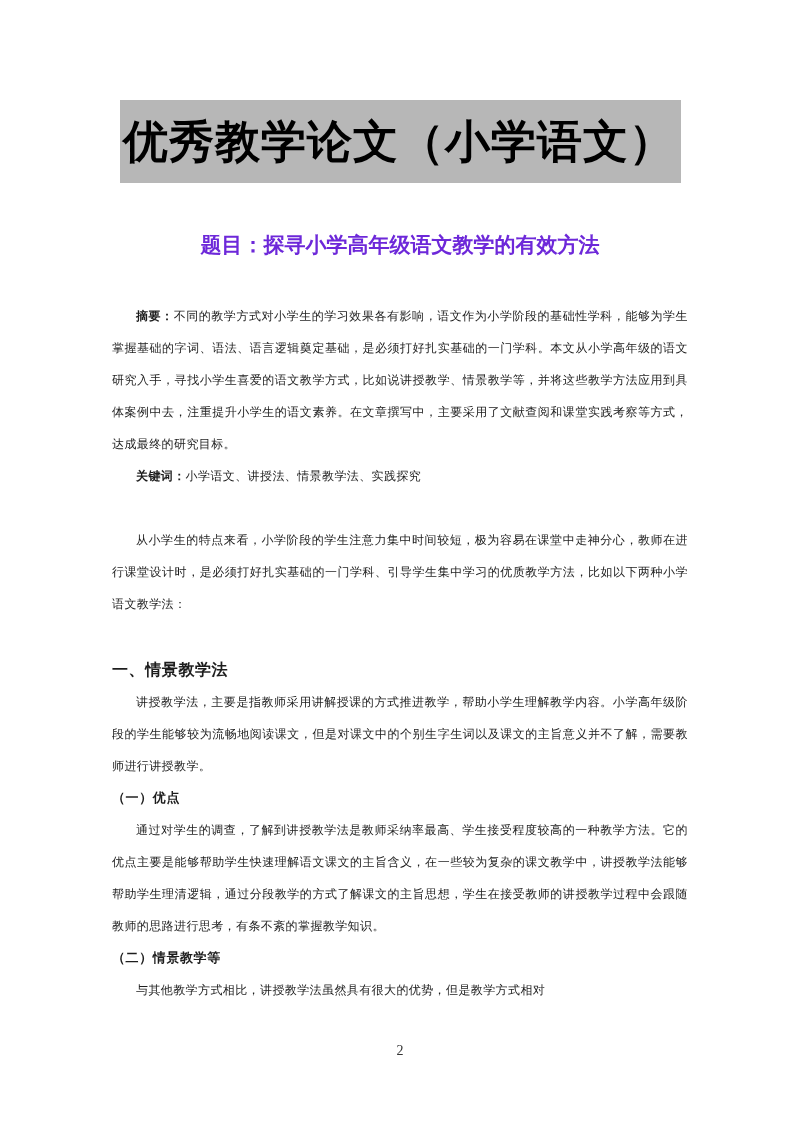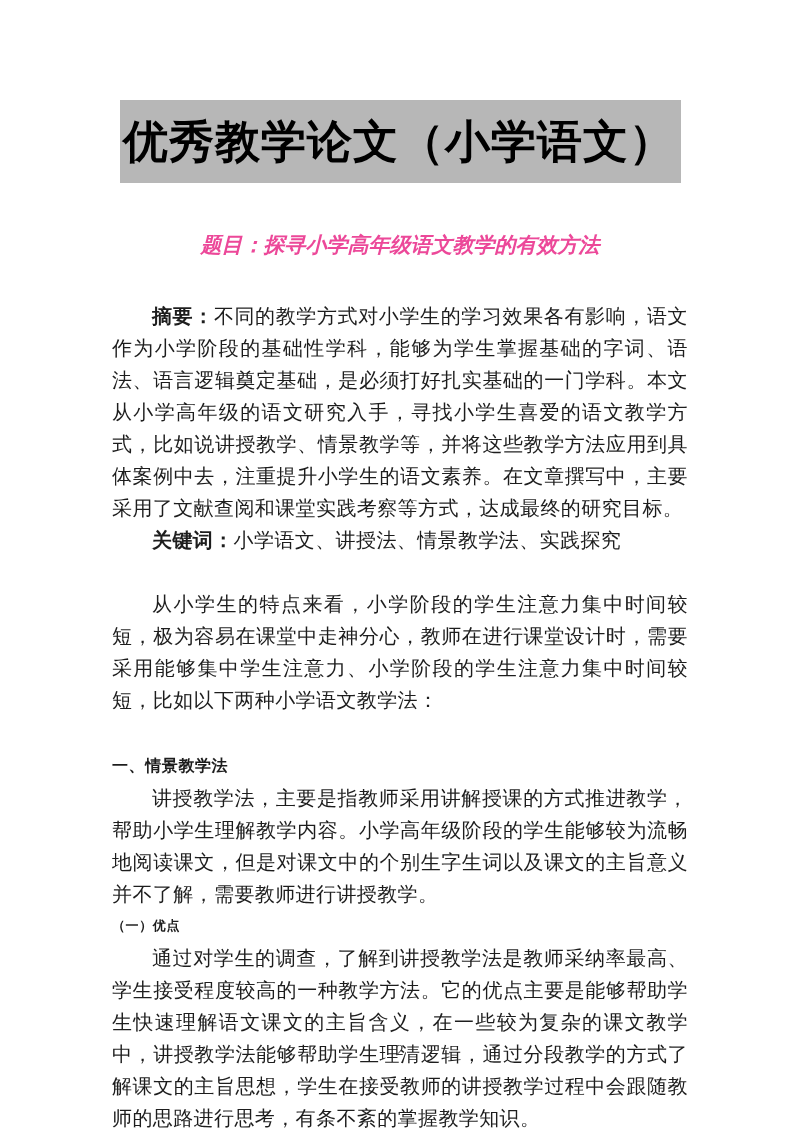--- a/index.html
+++ b/index.html
@@ -33,28 +33,27 @@
     color: #000000;
     white-space: nowrap;
   }
 
   .subtitle {
     margin: 45px 0 0 0;
     text-align: center;
     font-family: "Liberation Sans", sans-serif;
     font-weight: bold;
     font-size: 21px;
-    color: #ec4899;
+    color: #6d28d9;
     line-height: 34px;
-    font-style: italic;
   }
 
   .para {
     margin: 0;
-    font-size: 20px;
+    font-size: 12px;
     line-height: 32px;
     text-align: justify;
     text-indent: 2em;
     letter-spacing: 0.4px;
   }
   .abstract { margin-top: 38px; }
   .keywords { text-align: left; }
   .intro { margin-top: 32px; }
 
   .h-section {
@@ -93,21 +92,21 @@
     <div class="title-banner">
       <span class="title-text">优秀教学论文（小学语文）</span>
     </div>
 
     <h2 class="subtitle">题目：探寻小学高年级语文教学的有效方法</h2>
 
     <p class="para abstract"><b class="run-in">摘要：</b><span>不同的教学方式对小学生的学习效果各有影响，语文作为小学阶段的基础性学科，能够为学生掌握基础的字词、语法、语言逻辑奠定基础，是必须打好扎实基础的一门学科。本文从小学高年级的语文研究入手，寻找小学生喜爱的语文教学方式，比如说讲授教学、情景教学等，并将这些教学方法应用到具体案例中去，注重提升小学生的语文素养。在文章撰写中，主要采用了文献查阅和课堂实践考察等方式，达成最终的研究目标。</span></p>
 
     <p class="para keywords"><b class="run-in">关键词：</b><span>小学语文、讲授法、情景教学法、实践探究</span></p>
 
-    <p class="para intro">从小学生的特点来看，小学阶段的学生注意力集中时间较短，极为容易在课堂中走神分心，教师在进行课堂设计时，需要采用能够集中学生注意力、小学阶段的学生注意力集中时间较短，比如以下两种小学语文教学法：</p>
+    <p class="para intro">从小学生的特点来看，小学阶段的学生注意力集中时间较短，极为容易在课堂中走神分心，教师在进行课堂设计时，是必须打好扎实基础的一门学科、引导学生集中学习的优质教学方法，比如以下两种小学语文教学法：</p>
 
     <h3 class="h-section">一、情景教学法</h3>
 
     <p class="para">讲授教学法，主要是指教师采用讲解授课的方式推进教学，帮助小学生理解教学内容。小学高年级阶段的学生能够较为流畅地阅读课文，但是对课文中的个别生字生词以及课文的主旨意义并不了解，需要教师进行讲授教学。</p>
 
     <h4 class="h-sub">（一）优点</h4>
 
     <p class="para">通过对学生的调查，了解到讲授教学法是教师采纳率最高、学生接受程度较高的一种教学方法。它的优点主要是能够帮助学生快速理解语文课文的主旨含义，在一些较为复杂的课文教学中，讲授教学法能够帮助学生理清逻辑，通过分段教学的方式了解课文的主旨思想，学生在接受教师的讲授教学过程中会跟随教师的思路进行思考，有条不紊的掌握教学知识。</p>
 
     <h4 class="h-sub">（二）情景教学等</h4>

